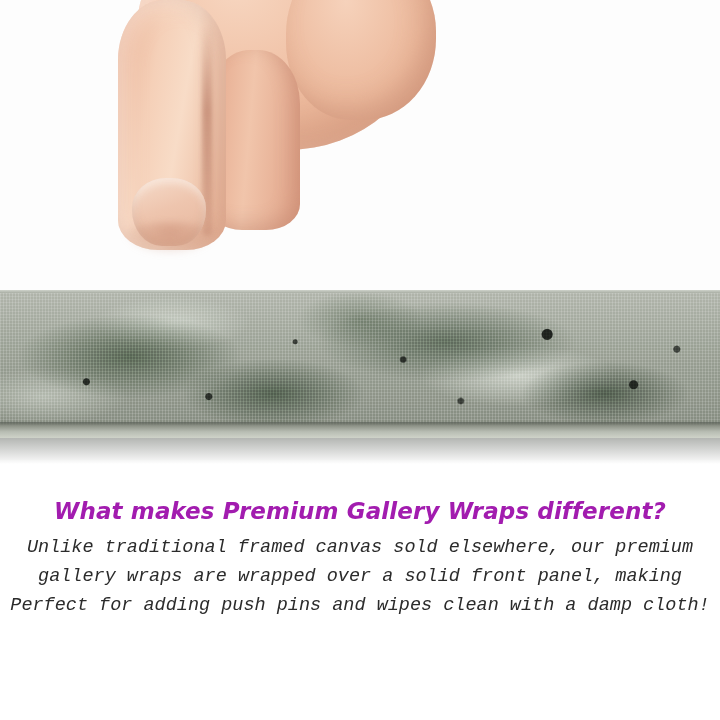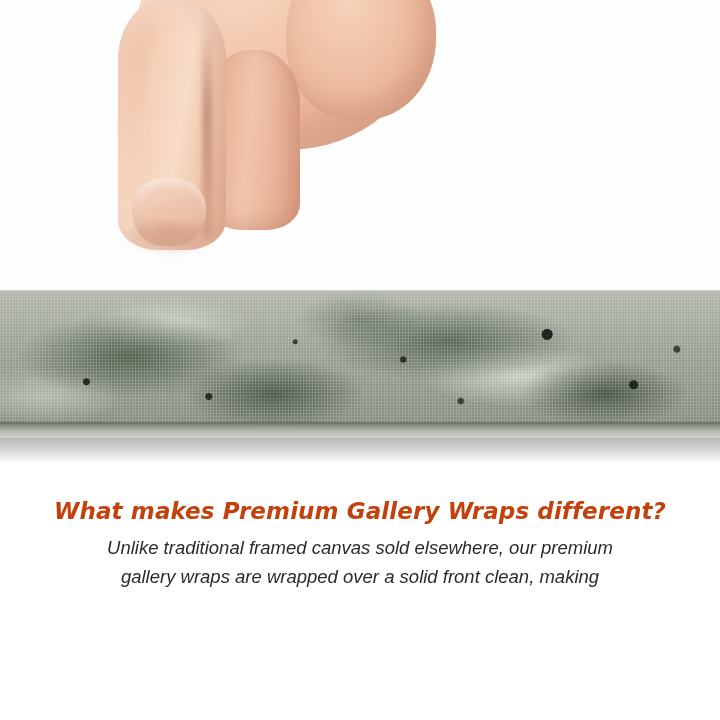--- a/index.html
+++ b/index.html
@@ -207,26 +207,26 @@
     color: #2f2f2f;
     font-family: "DejaVu Serif", serif;
   }
 
   #headline {
     font-family: "DejaVu Sans", sans-serif;
     font-style: italic;
     font-weight: 600;
     font-size: 23px;
     letter-spacing: 0.1px;
-    color: #c2410c;
+    color: #a21caf;
     margin: 0 0 9px 0;
   }
 
   #body-copy {
-    font-family: Liberation Sans, sans-serif;
+    font-family: Liberation Mono, monospace;
     font-style: italic;
     font-weight: 400;
     font-size: 18.5px;
     line-height: 29px;
     color: #2b2b2b;
   }
 
   .copy-line {
     display: block;
     white-space: nowrap;
@@ -255,17 +255,18 @@
     <div id="weave"></div>
     <div id="strip-top-edge"></div>
     <div id="strip-bottom-edge"></div>
   </div>
   <div id="strip-shadow"></div>
 
   <div id="text-block">
     <div id="headline">What makes Premium Gallery Wraps different?</div>
     <div id="body-copy">
       <span class="copy-line">Unlike traditional framed canvas sold elsewhere, our premium</span>
-      <span class="copy-line">gallery wraps are wrapped over a solid front clean, making</span>
+      <span class="copy-line">gallery wraps are wrapped over a solid front panel, making</span>
+      <span class="copy-line">Perfect for adding push pins and wipes clean with a damp cloth!</span>
     </div>
   </div>
 
 </div>
 
 </body></html>

